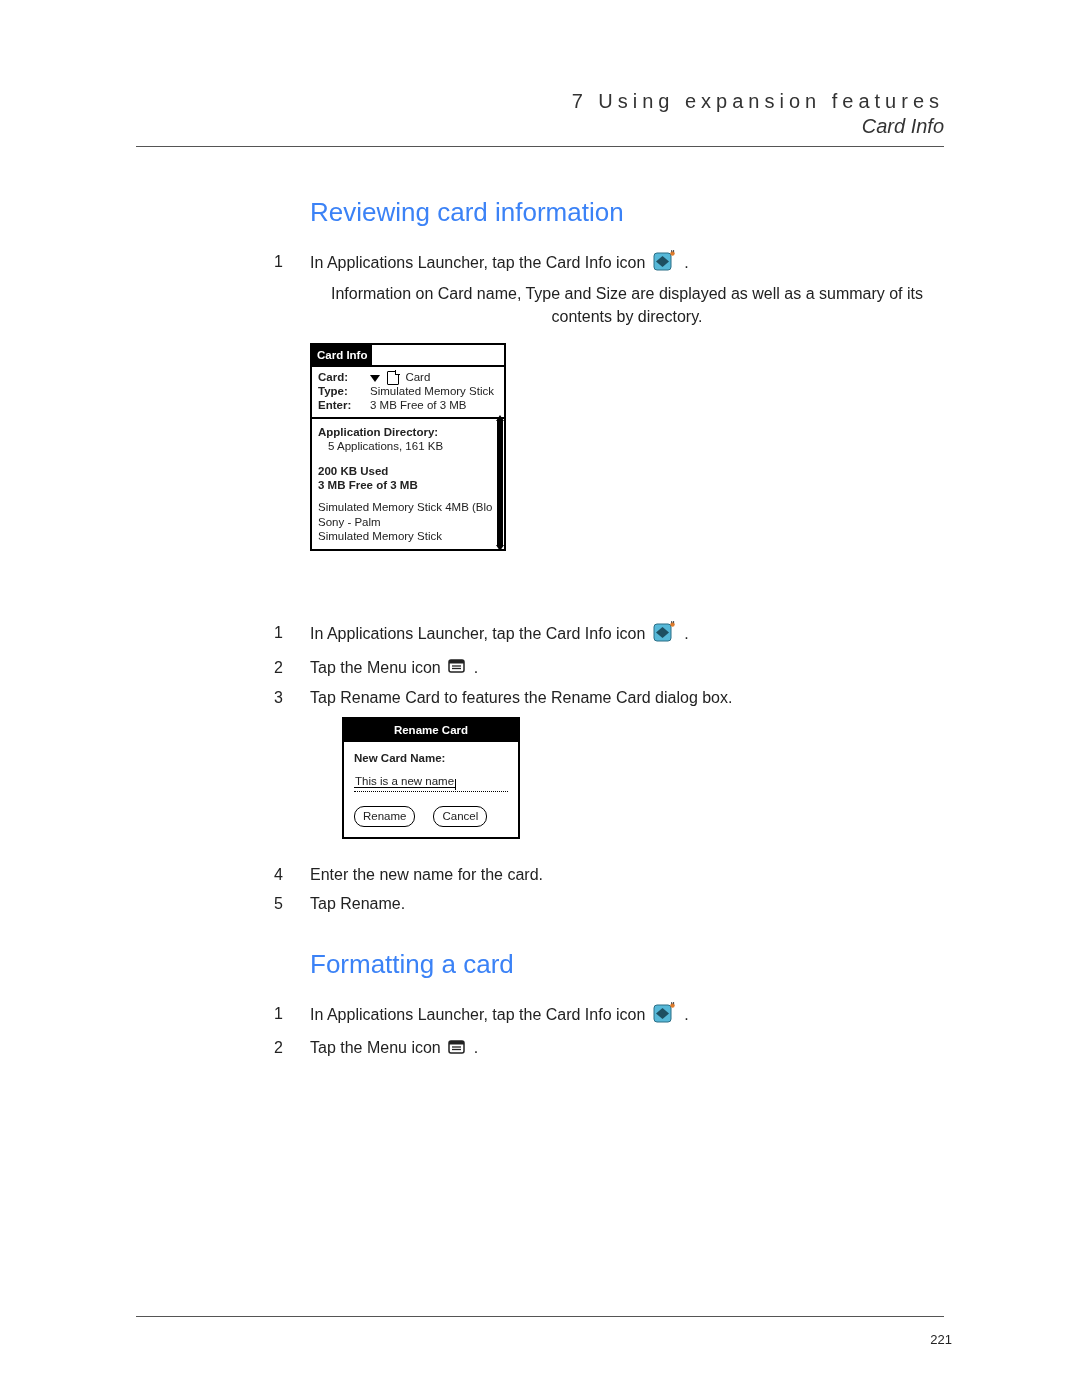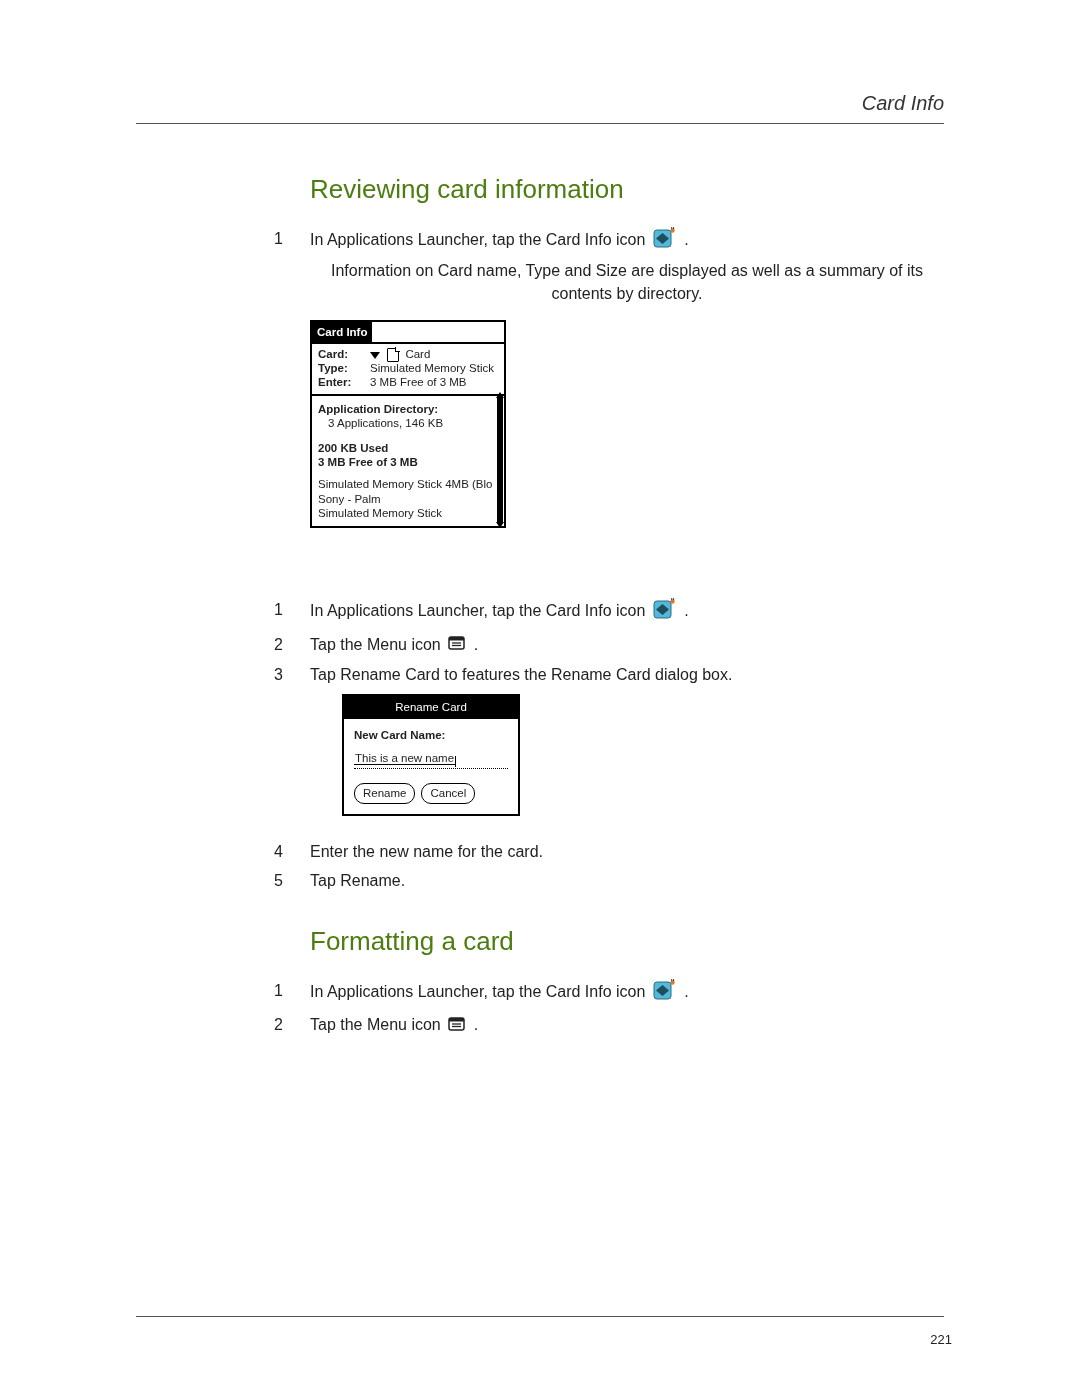--- a/index.html
+++ b/index.html
@@ -51,21 +51,21 @@
     bottom: 50px;
     font-size: 13px;
     color: #222;
   }
   .content {
     margin-left: 174px;
   }
   h2 {
     font-size: 26px;
     font-weight: 400;
-    color: #4d7c0f;
+    color: #3b82f6;
     margin: 0 0 22px 0;
   }
   ol.steps {
     list-style: none;
     padding: 0;
     margin: 0 0 34px 0;
   }
   ol.steps li {
     display: flex;
     font-size: 16px;
@@ -176,21 +176,21 @@
     width: 174px;
     border: 2px solid #000;
     background: #fff;
     font-family: Arial, sans-serif;
     font-size: 11.5px;
     margin: 8px 0 18px 32px;
   }
   .rc-title {
     background: #000;
     color: #fff;
-    font-weight: normal;
+    font-weight: bold;
     text-align: center;
     padding: 3px 0;
   }
   .rc-body {
     padding: 8px 10px 10px 10px;
   }
   .rc-label { font-weight: bold; margin-bottom: 6px; }
   .rc-input {
     border-bottom: 1.5px dotted #000;
     display: inline-block;
@@ -200,39 +200,40 @@
   .rc-input .textval {
     border-bottom: 1px solid #000;
     padding: 0 1px;
   }
   .rc-input .cursor {
     display:inline-block;
     width:1px; height:11px;
     background:#000;
     vertical-align: bottom;
   }
-  .rc-buttons { margin-top: 14px; display: flex; gap: 6px; text-align: right; }
+  .rc-buttons { margin-top: 14px; display: flex; gap: 18px; text-align: right; }
   .oval-btn {
     border: 1.5px solid #000;
     border-radius: 10px;
     padding: 1px 8px;
     font-size: 11.5px;
     background: #fff;
   }
 
   
   svg.icon20 { width: 24px; height: 22px; }
   svg.icon18 { width: 18px; height: 16px; }
 </style>
 </head>
 <body>
 
 <div class="page">
 
   <div class="header">
+    <div class="chapter-line">7 Using expansion features</div>
     <div class="section-name">Card Info</div>
   </div>
   <hr class="top-rule">
 
   <div class="content">
 
     <h2>Reviewing card information</h2>
 
     <ol class="steps">
       <li>
@@ -270,21 +271,21 @@
                 <span class="val">Simulated Memory Stick</span>
               </div>
               <div class="ci-row">
                 <span class="lbl">Enter:</span>
                 <span class="val">3 MB Free of 3 MB</span>
               </div>
             </div>
             <div class="ci-body">
               <div class="ci-scroll"></div>
               <div class="bold">Application Directory:</div>
-              <div class="indent">3 Applications, 146 KB</div>
+              <div class="indent">5 Applications, 161 KB</div>
               <div style="height:10px"></div>
               <div class="bold">200 KB Used</div>
               <div class="bold">3 MB Free of 3 MB</div>
               <div style="height:8px"></div>
               <div>Simulated Memory Stick 4MB (Blo</div>
               <div>Sony - Palm</div>
               <div>Simulated Memory Stick</div>
             </div>
           </div>
         </span>

